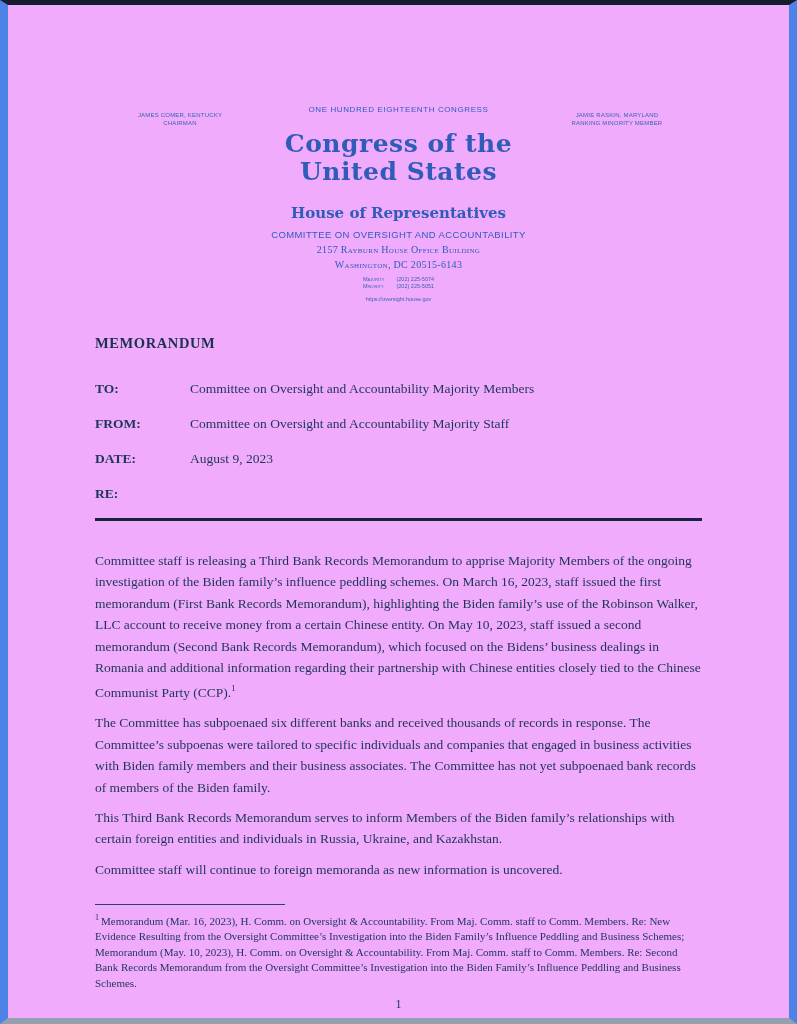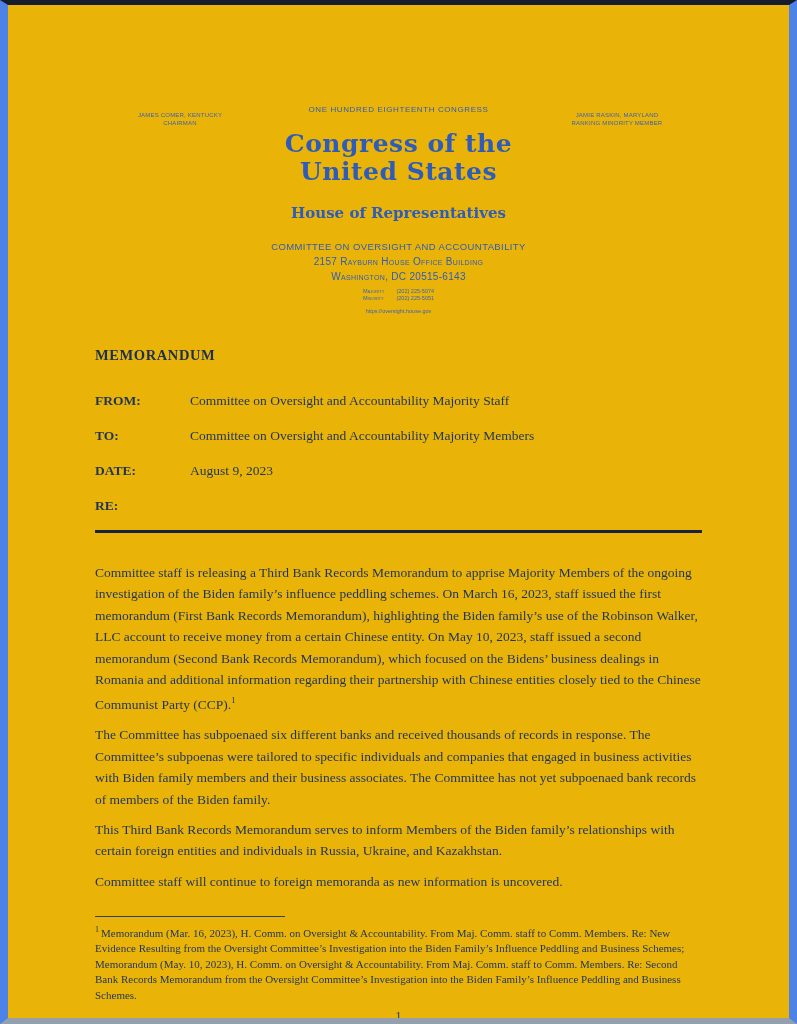--- a/index.html
+++ b/index.html
@@ -4,21 +4,21 @@
 <style>
   html, body { margin: 0; padding: 0; }
   body {
     width: 797px; height: 1024px;
     background: #e8eef8;
     font-family: "Liberation Serif", serif;
   }
   .frame {
     box-sizing: border-box;
     width: 797px; height: 1024px;
-    background: #eab308;
+    background: #f0abfc;
     border-top: 5px solid #161c2b;
     border-left: 8px solid #4d82e8;
     border-right: 8px solid #4d82e8;
     border-bottom: 6px solid #94a0ad;
     overflow: hidden;
   }
   .content {
     width: 607px;
     margin: 0 auto;
     color: #1e3458;
@@ -58,29 +58,29 @@
   }
   .chamber {
     font-family: "DejaVu Serif", serif;
     font-weight: bold;
     font-size: 15px;
     line-height: 18px;
     margin-top: 18px;
     color: #2e5cb8;
   }
   .committee-line {
-    margin-top: 19px;
+    margin-top: 7px;
     font-family: "Liberation Sans", sans-serif;
     font-size: 9.5px;
     letter-spacing: 0.4px;
     color: #2e5cb8;
   }
   .address-line {
     margin-top: 4px;
-    font-family: Liberation Sans, sans-serif;
+    font-family: Liberation Serif, serif;
     font-variant: small-caps;
     font-size: 10px;
     letter-spacing: 0.3px;
     color: #2e5cb8;
   }
   .phones {
     margin-top: 6px;
     display: inline-block;
     text-align: left;
     font-family: "Liberation Sans", sans-serif;
@@ -190,26 +190,26 @@
       <div class="lh-corner">
         <div>JAMIE RASKIN, MARYLAND</div>
         <div>RANKING MINORITY MEMBER</div>
       </div>
     </div>
 
     <div class="memo-heading">MEMORANDUM</div>
 
     <div class="memo-fields">
       <div class="memo-row">
+        <span class="memo-label">TO:</span>
+        <span class="memo-value">Committee on Oversight and Accountability Majority Members</span>
+      </div>
+      <div class="memo-row">
         <span class="memo-label">FROM:</span>
         <span class="memo-value">Committee on Oversight and Accountability Majority Staff</span>
-      </div>
-      <div class="memo-row">
-        <span class="memo-label">TO:</span>
-        <span class="memo-value">Committee on Oversight and Accountability Majority Members</span>
       </div>
       <div class="memo-row">
         <span class="memo-label">DATE:</span>
         <span class="memo-value">August 9, 2023</span>
       </div>
       <div class="memo-row">
         <span class="memo-label">RE:</span>
       </div>
     </div>
 

